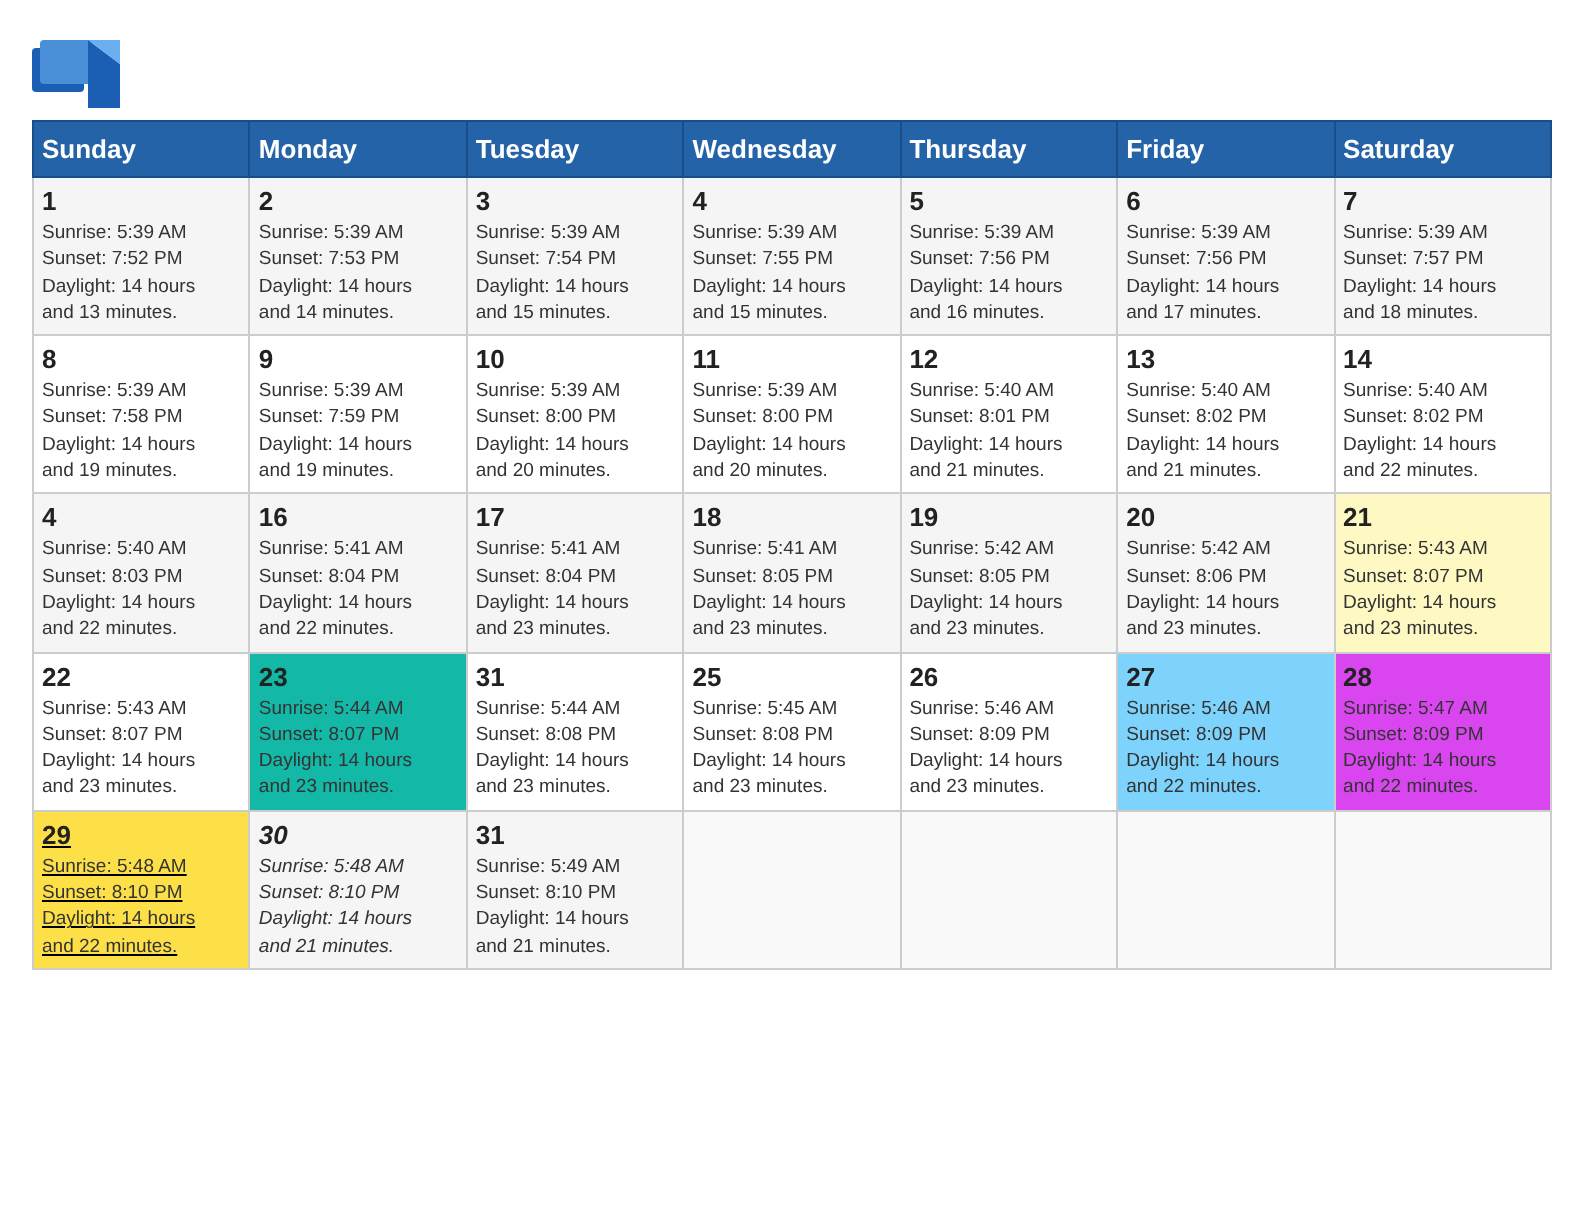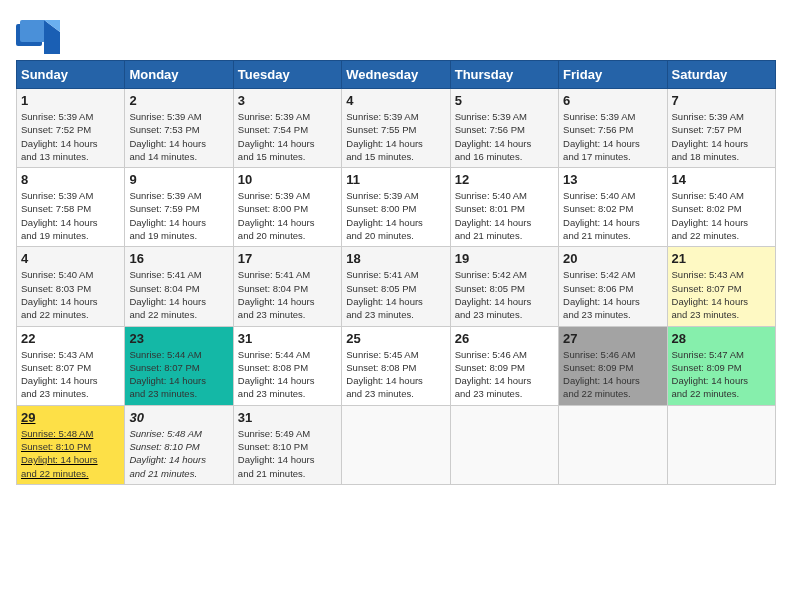--- a/index.html
+++ b/index.html
@@ -299,28 +299,28 @@
 Daylight: 14 hours
 and 23 minutes.</div>
         </td>
         <td style="background: rgb(255, 255, 255);">
           <span class="day-number">26</span>
           <div class="day-info" style="white-space: pre-line;">Sunrise: 5:46 AM
 Sunset: 8:09 PM
 Daylight: 14 hours
 and 23 minutes.</div>
         </td>
-        <td style="background: #a3a3a3;">
+        <td style="background: #7dd3fc;">
           <span class="day-number">27</span>
           <div class="day-info" style="white-space: pre-line;">Sunrise: 5:46 AM
 Sunset: 8:09 PM
 Daylight: 14 hours
 and 22 minutes.</div>
         </td>
-        <td style="background: #86efac;">
+        <td style="background: #d946ef;">
           <span class="day-number">28</span>
           <div class="day-info" style="white-space: pre-line;">Sunrise: 5:47 AM
 Sunset: 8:09 PM
 Daylight: 14 hours
 and 22 minutes.</div>
         </td>
       </tr>
       <tr>
         <td style="background: #fde047; text-decoration: underline;">
           <span class="day-number">29</span>

